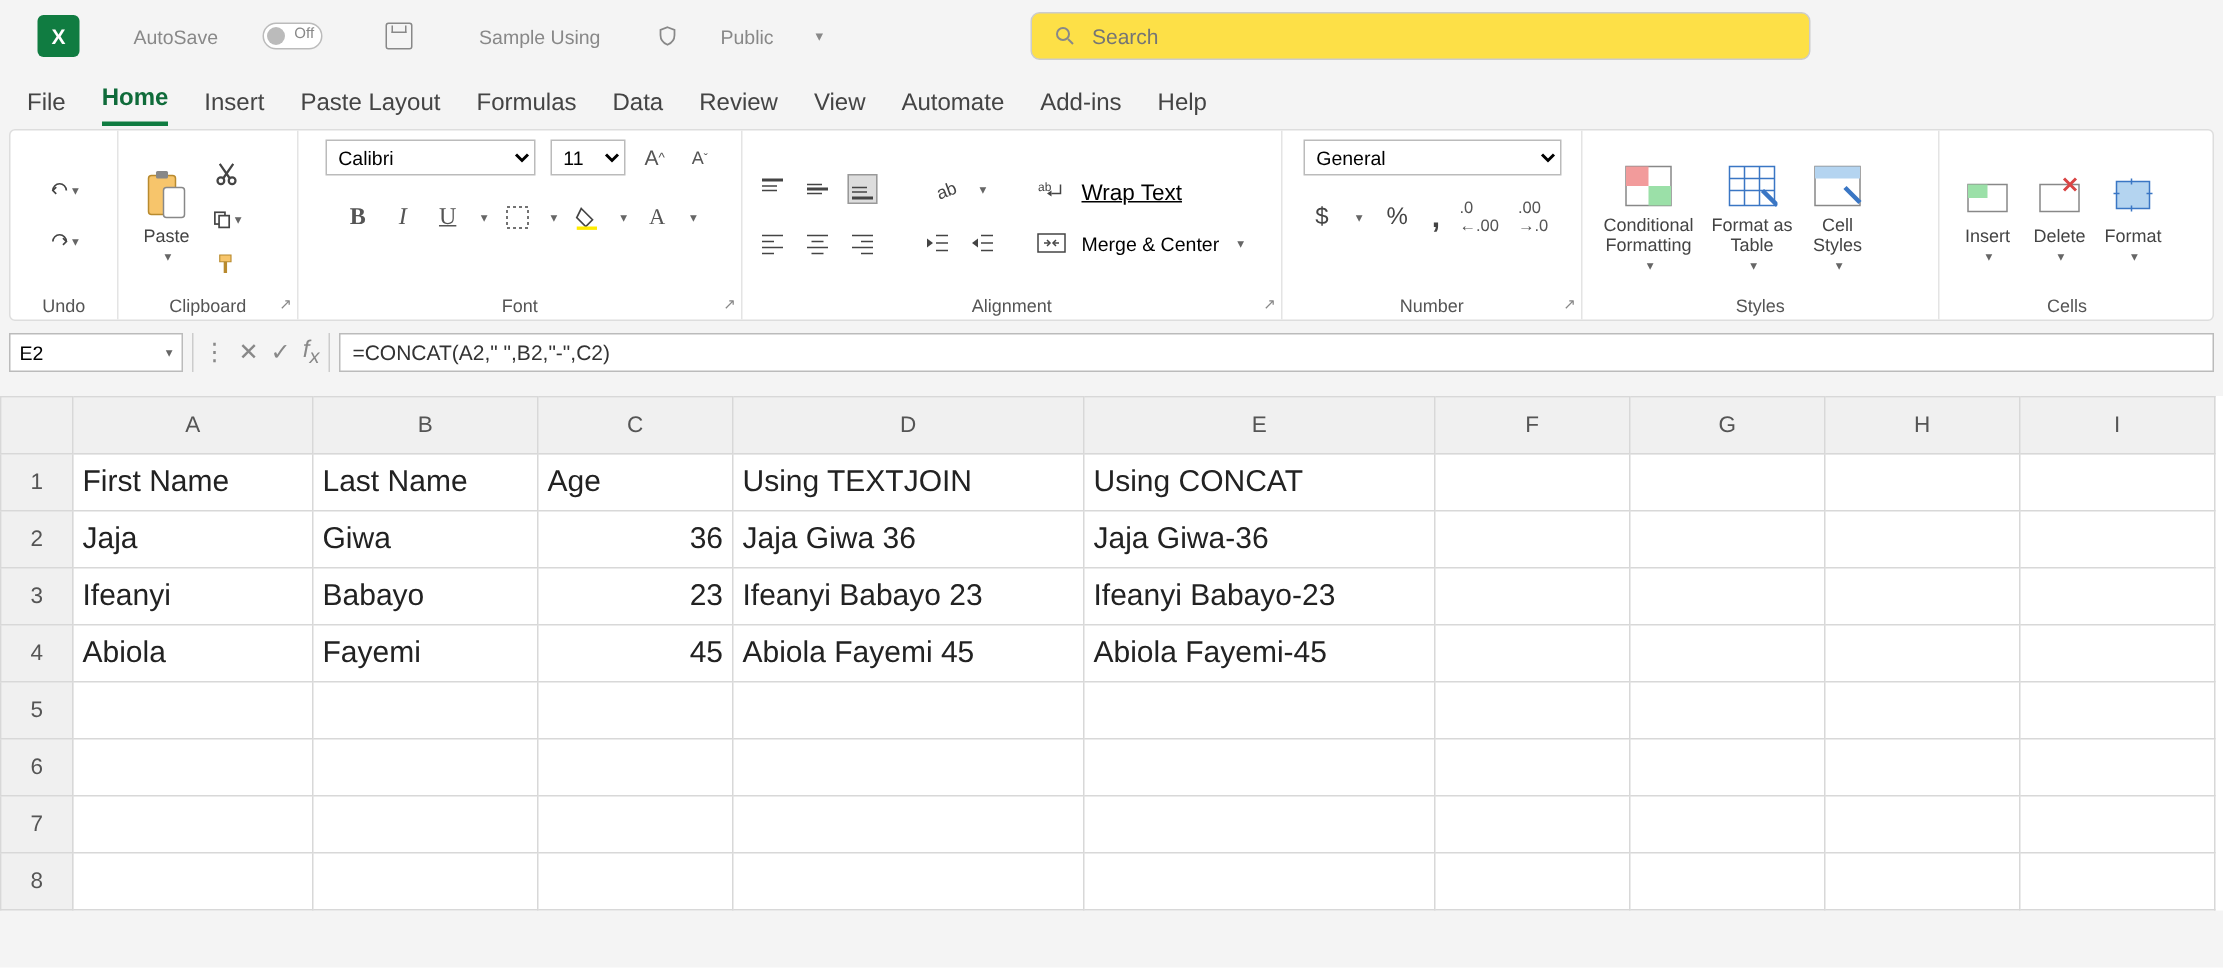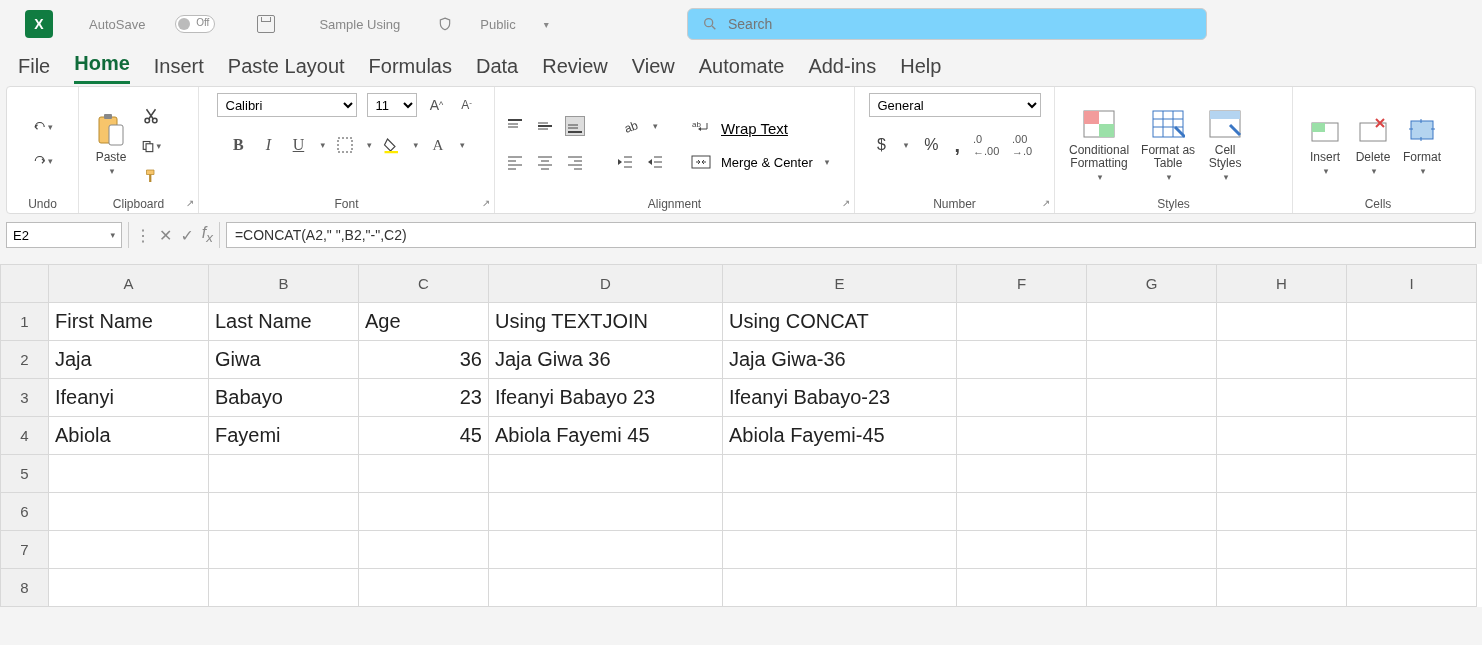--- a/index.html
+++ b/index.html
@@ -12,26 +12,26 @@
 .autosave { color:#888; font-size:13px; margin-left:12px; }
 .toggle { width:40px; height:18px; border:1px solid #bbb; border-radius:9px; background:#fff; display:inline-block; margin-left:6px; position:relative; vertical-align:middle; }
 .toggle::after { content:""; width:12px; height:12px; border-radius:50%; background:#bbb; position:absolute; top:2px; left:2px; }
 .toggle-label { font-size:10px; color:#888; position:absolute; right:5px; top:1px; }
 .save-icon { width:18px; height:18px; border:1.5px solid #888; border-radius:2px; margin-left:18px; position:relative; }
 .save-icon::before { content:""; position:absolute; top:1px; left:3px; width:8px; height:4px; border:1px solid #888; border-top:none; }
 .filename { color:#888; font-size:13px; margin-left:20px; }
 .shield { width:14px; height:16px; margin-left:14px; display:inline-block; }
 .public { color:#888; font-size:13px; margin-left:4px; }
 .chev { font-size:10px; color:#888; margin-left:4px; }
-.searchbox { margin-left:auto; margin-right:250px; width:520px; height:32px; border:1px solid #ccc; border-radius:6px; background:#7dd3fc; display:flex; align-items:center; padding:0 14px; gap:10px; }
+.searchbox { margin-left:auto; margin-right:250px; width:520px; height:32px; border:1px solid #ccc; border-radius:6px; background:#fde047; display:flex; align-items:center; padding:0 14px; gap:10px; }
 .searchbox input { border:none; background:transparent; font-size:14px; color:#666; width:100%; outline:none; }
 
 
 .tabs { height: 36px; display:flex; align-items:flex-end; gap: 24px; padding: 0 18px; }
-.tab { font-size:20px; color:#444; padding-bottom:6px; cursor:pointer; }
+.tab { font-size:16px; color:#444; padding-bottom:6px; cursor:pointer; }
 .tab.active { color:#0f6b3a; font-weight:600; border-bottom:3px solid #107c41; }
 
 
 .ribbon { background:#fff; border:1px solid #ddd; margin:2px 6px 0 6px; border-radius:4px; display:flex; height:128px; }
 .group { border-right:1px solid #e4e4e4; padding:6px 10px 2px 10px; display:flex; flex-direction:column; justify-content:space-between; position:relative; }
 .group-body { display:flex; gap:8px; align-items:center; flex:1; }
 .group-label { text-align:center; font-size:12px; color:#555; padding-top:2px; }
 .launcher { position:absolute; right:4px; bottom:4px; font-size:10px; color:#888; transform: rotate(90deg) scaleX(-1); }
 .bigbtn { display:flex; flex-direction:column; align-items:center; gap:2px; font-size:12px; color:#444; padding:2px 4px; cursor:pointer; }
 .bigbtn .ic { width:36px; height:36px; display:flex; align-items:center; justify-content:center; }

